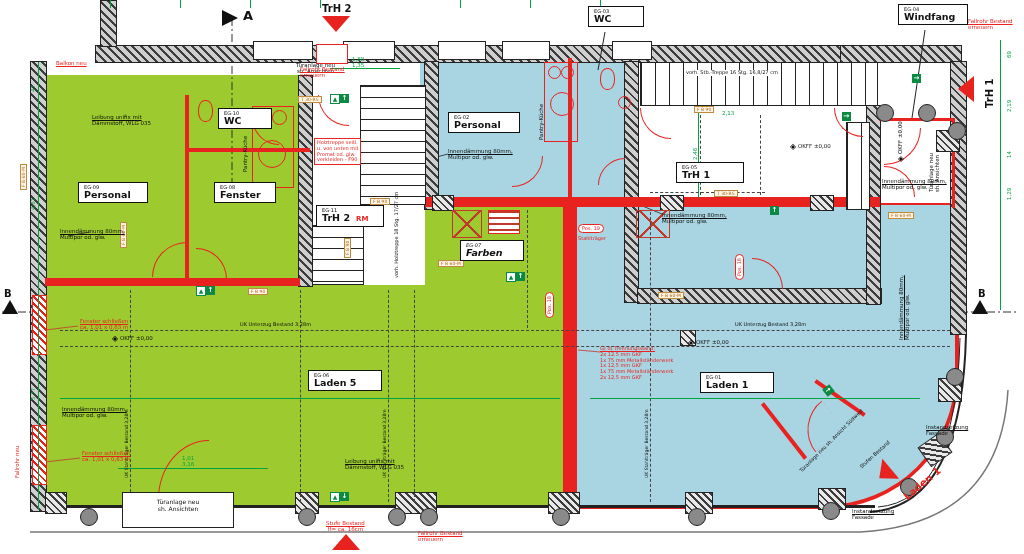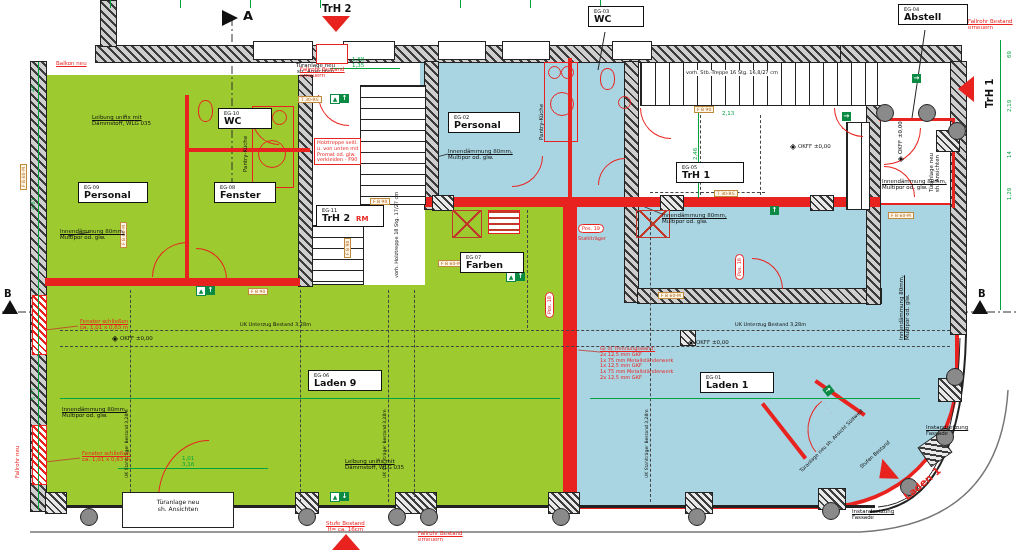--- a/index.html
+++ b/index.html
@@ -260,33 +260,33 @@
   <div class="rlabel" style="left:588px;top:6px;width:44px;">
     <div class="rid">EG-03</div>
     <div class="rname">WC</div>
   </div>
   <svg class="ol2" width="1024" height="554" style="pointer-events:none;">
     <line x1="605" y1="32" x2="598" y2="70" stroke="#222" stroke-width="1"></line>
     <line x1="925" y1="30" x2="912" y2="118" stroke="#222" stroke-width="1"></line>
   </svg>
   <div class="rlabel" style="left:898px;top:4px;width:58px;">
     <div class="rid">EG-04</div>
-    <div class="rname">Abstell</div>
+    <div class="rname">Windfang</div>
   </div>
   <div class="rlabel" style="left:676px;top:162px;width:56px;">
     <div class="rid">EG-05</div>
     <div class="rname">TrH 1</div>
   </div>
-  <div class="rlabel" style="left:460px;top:252px;width:52px;">
+  <div class="rlabel" style="left:460px;top:240px;width:52px;font-style:italic;">
     <div class="rid">EG-07</div>
     <div class="rname">Farben</div>
   </div>
   <div class="rlabel" style="left:308px;top:370px;width:62px;">
     <div class="rid">EG-06</div>
-    <div class="rname">Laden 9</div>
+    <div class="rname">Laden 5</div>
   </div>
   <div class="rlabel" style="left:700px;top:372px;width:62px;">
     <div class="rid">EG-01</div>
     <div class="rname">Laden 1</div>
   </div>
 
   <div class="seclab" style="left:243px;top:8px;">A</div>
   <div class="tri" style="left:222px;top:10px;border-top:8px solid transparent;border-bottom:8px solid transparent;border-left:16px solid #111;"></div>
   <div class="seclab" style="left:4px;top:288px;font-size:10px;">B</div>
   <div class="tri" style="left:2px;top:300px;border-left:8px solid transparent;border-right:8px solid transparent;border-bottom:14px solid #111;"></div>

